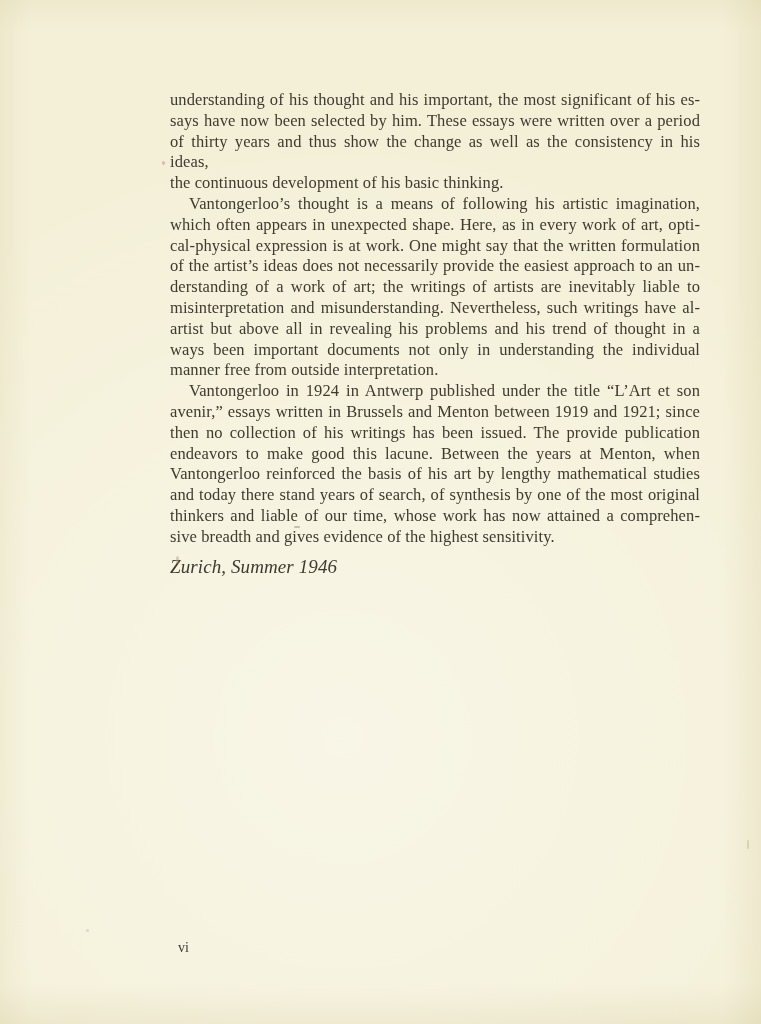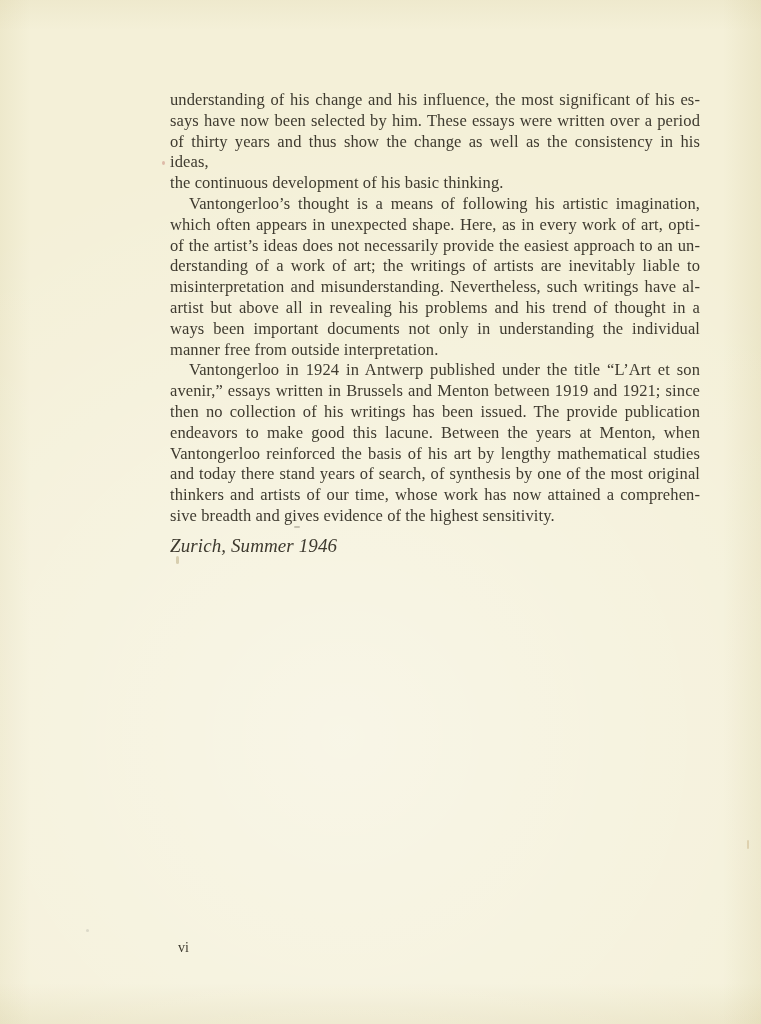--- a/index.html
+++ b/index.html
@@ -68,43 +68,44 @@
   .speck-4 { left: 747px; top: 840px; width: 2px; height: 9px; border-radius: 2px; background: rgba(190,160,110,0.35); }
   .speck-5 { left: 86px; top: 929px; width: 3px; height: 3px; background: rgba(160,160,150,0.30); }
 </style>
 </head>
 <body style="color: rgb(62, 58, 47);">
 
 <div class="page">
   <main class="text-block">
     <div>
         <div class="para">
-          <div class="line">understanding of his change and his influence, the most significant of his es-</div>
+          <div class="line">understanding of his thought and his important, the most significant of his es-</div>
           <div class="line">says have now been selected by him. These essays were written over a period</div>
           <div class="line">of thirty years and thus show the change as well as the consistency in his ideas,</div>
           <div class="line last">the continuous development of his basic thinking.</div>
         </div>
         <div class="para">
           <div class="line indent">Vantongerloo’s thought is a means of following his artistic imagination,</div>
           <div class="line">which often appears in unexpected shape. Here, as in every work of art, opti-</div>
+          <div class="line">cal-physical expression is at work. One might say that the written formulation</div>
           <div class="line">of the artist’s ideas does not necessarily provide the easiest approach to an un-</div>
           <div class="line">derstanding of a work of art; the writings of artists are inevitably liable to</div>
           <div class="line">misinterpretation and misunderstanding. Nevertheless, such writings have al-</div>
           <div class="line">artist but above all in revealing his problems and his trend of thought in a</div>
           <div class="line">ways been important documents not only in understanding the individual</div>
           <div class="line last">manner free from outside interpretation.</div>
         </div>
         <div class="para">
           <div class="line indent">Vantongerloo in 1924 in Antwerp published under the title “L’Art et son</div>
           <div class="line">avenir,” essays written in Brussels and Menton between 1919 and 1921; since</div>
           <div class="line">then no collection of his writings has been issued. The provide publication</div>
           <div class="line">endeavors to make good this lacune. Between the years at Menton, when</div>
           <div class="line">Vantongerloo reinforced the basis of his art by lengthy mathematical studies</div>
           <div class="line">and today there stand years of search, of synthesis by one of the most original</div>
-          <div class="line">thinkers and artists of our time, whose work has now attained a comprehen-</div>
+          <div class="line">thinkers and liable of our time, whose work has now attained a comprehen-</div>
           <div class="line last">sive breadth and gives evidence of the highest sensitivity.</div>
         </div>
       </div>
     <div class="dateline">Zurich, Summer 1946</div>
   </main>
 
   <div class="folio">vi</div>
 
   <div class="speck speck-1"></div>
   <div class="speck speck-2"></div>

